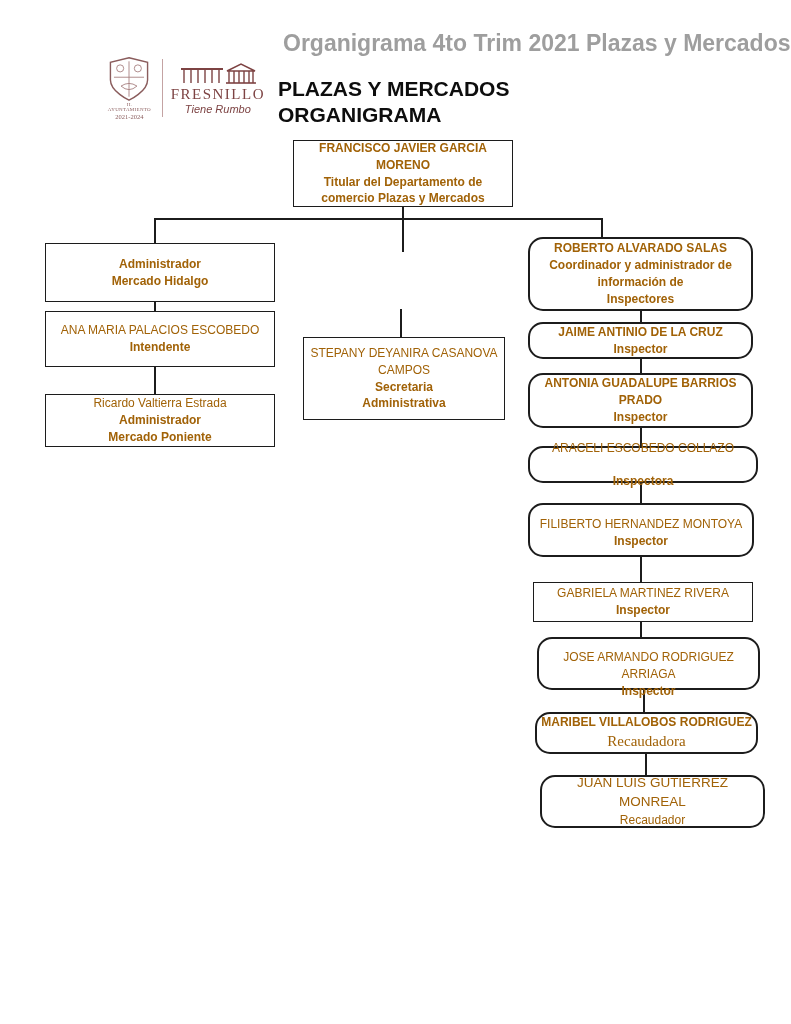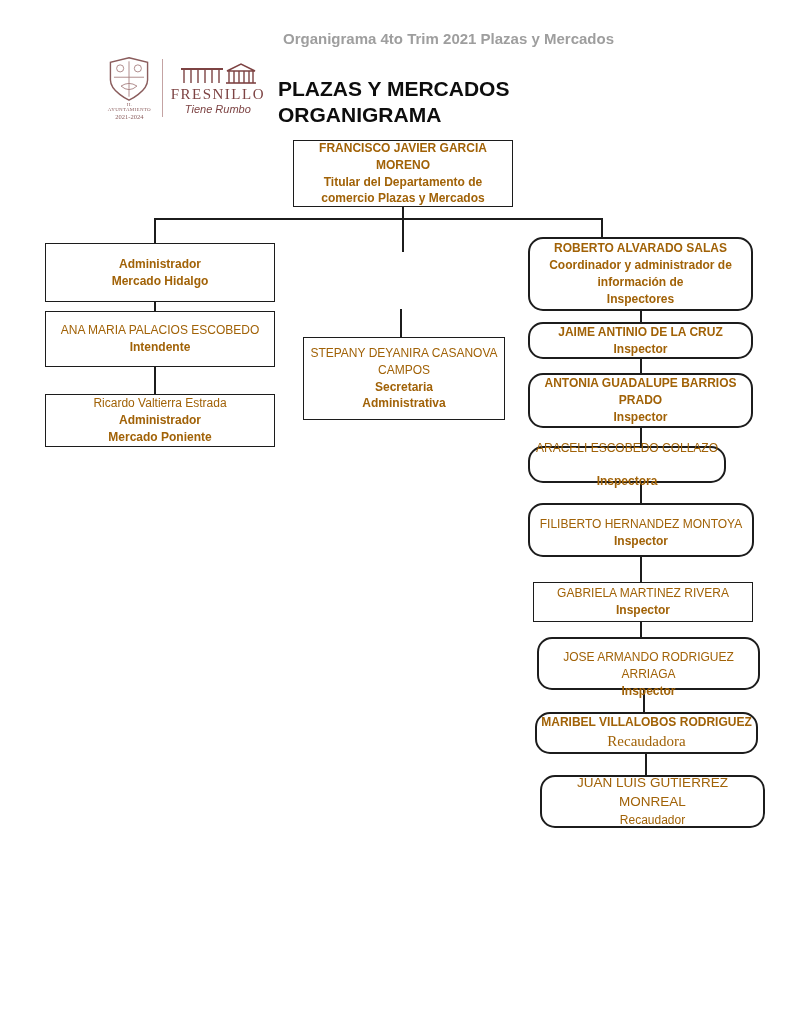--- a/index.html
+++ b/index.html
@@ -2,21 +2,21 @@
 <html><head>
 <meta charset="utf-8">
 <style>
   html,body{margin:0;padding:0;background:#e8e8e8;}
   .page{
     position:relative;width:791px;height:1024px;background:#ffffff;
     font-family:"Liberation Sans",sans-serif;color:#111;overflow:hidden;
     margin:0 auto;
   }
   .watermark{
-    position:absolute;left:283px;top:30px;font-size:15px;font-weight:bold;
+    position:absolute;left:283px;top:30px;font-size:23px;font-weight:bold;
     color:#9e9e9e;white-space:nowrap;letter-spacing:0px;
   }
   .heading{
     position:absolute;left:278px;top:76px;width:244px;text-align:left;
     font-size:21px;font-weight:bold;color:#0d0d0d;line-height:1.25;
   }
   
   .logo{position:absolute;left:105px;top:50px;width:160px;height:76px;display:flex;align-items:center;gap:8px;}
   .crest{display:flex;flex-direction:column;align-items:center;width:54px;}
   .crest-caption{font-family:"Liberation Serif",serif;color:#8a5c5c;text-align:center;line-height:1.15;}
@@ -40,21 +40,21 @@
   
   .n0{left:293px;top:140px;width:220px;height:67px;}
   .n1{left:45px;top:243px;width:230px;height:59px;}
   .n2{left:45px;top:311px;width:230px;height:56px;}
   .n3{left:45px;top:394px;width:230px;height:53px;}
   .n4{left:293px;top:252px;width:222px;height:57px;border-top:2px solid #9c9c9c;}
   .n5{left:303px;top:337px;width:202px;height:83px;}
   .n6{left:528px;top:237px;width:225px;height:74px;}
   .n7{left:528px;top:322px;width:225px;height:37px;}
   .n8{left:528px;top:373px;width:225px;height:55px;}
-  .n9{left:528px;top:446px;width:198px;height:37px;gap:16px;}
+  .n9{left:528px;top:446px;width:230px;height:37px;gap:16px;}
   .n10{left:528px;top:503px;width:226px;height:54px;justify-content:flex-end;padding-bottom:5px;}
   .n11{left:533px;top:582px;width:220px;height:40px;}
   .n12{left:537px;top:637px;width:223px;height:53px;justify-content:space-between;padding-top:10px;padding-bottom:6px;}
   .n13{left:535px;top:712px;width:223px;height:42px;}
   .n14{left:540px;top:775px;width:225px;height:53px;font-size:13.5px;}
   .n14 .sub{font-size:12px;}
 </style>
 </head>
 <body>
 

